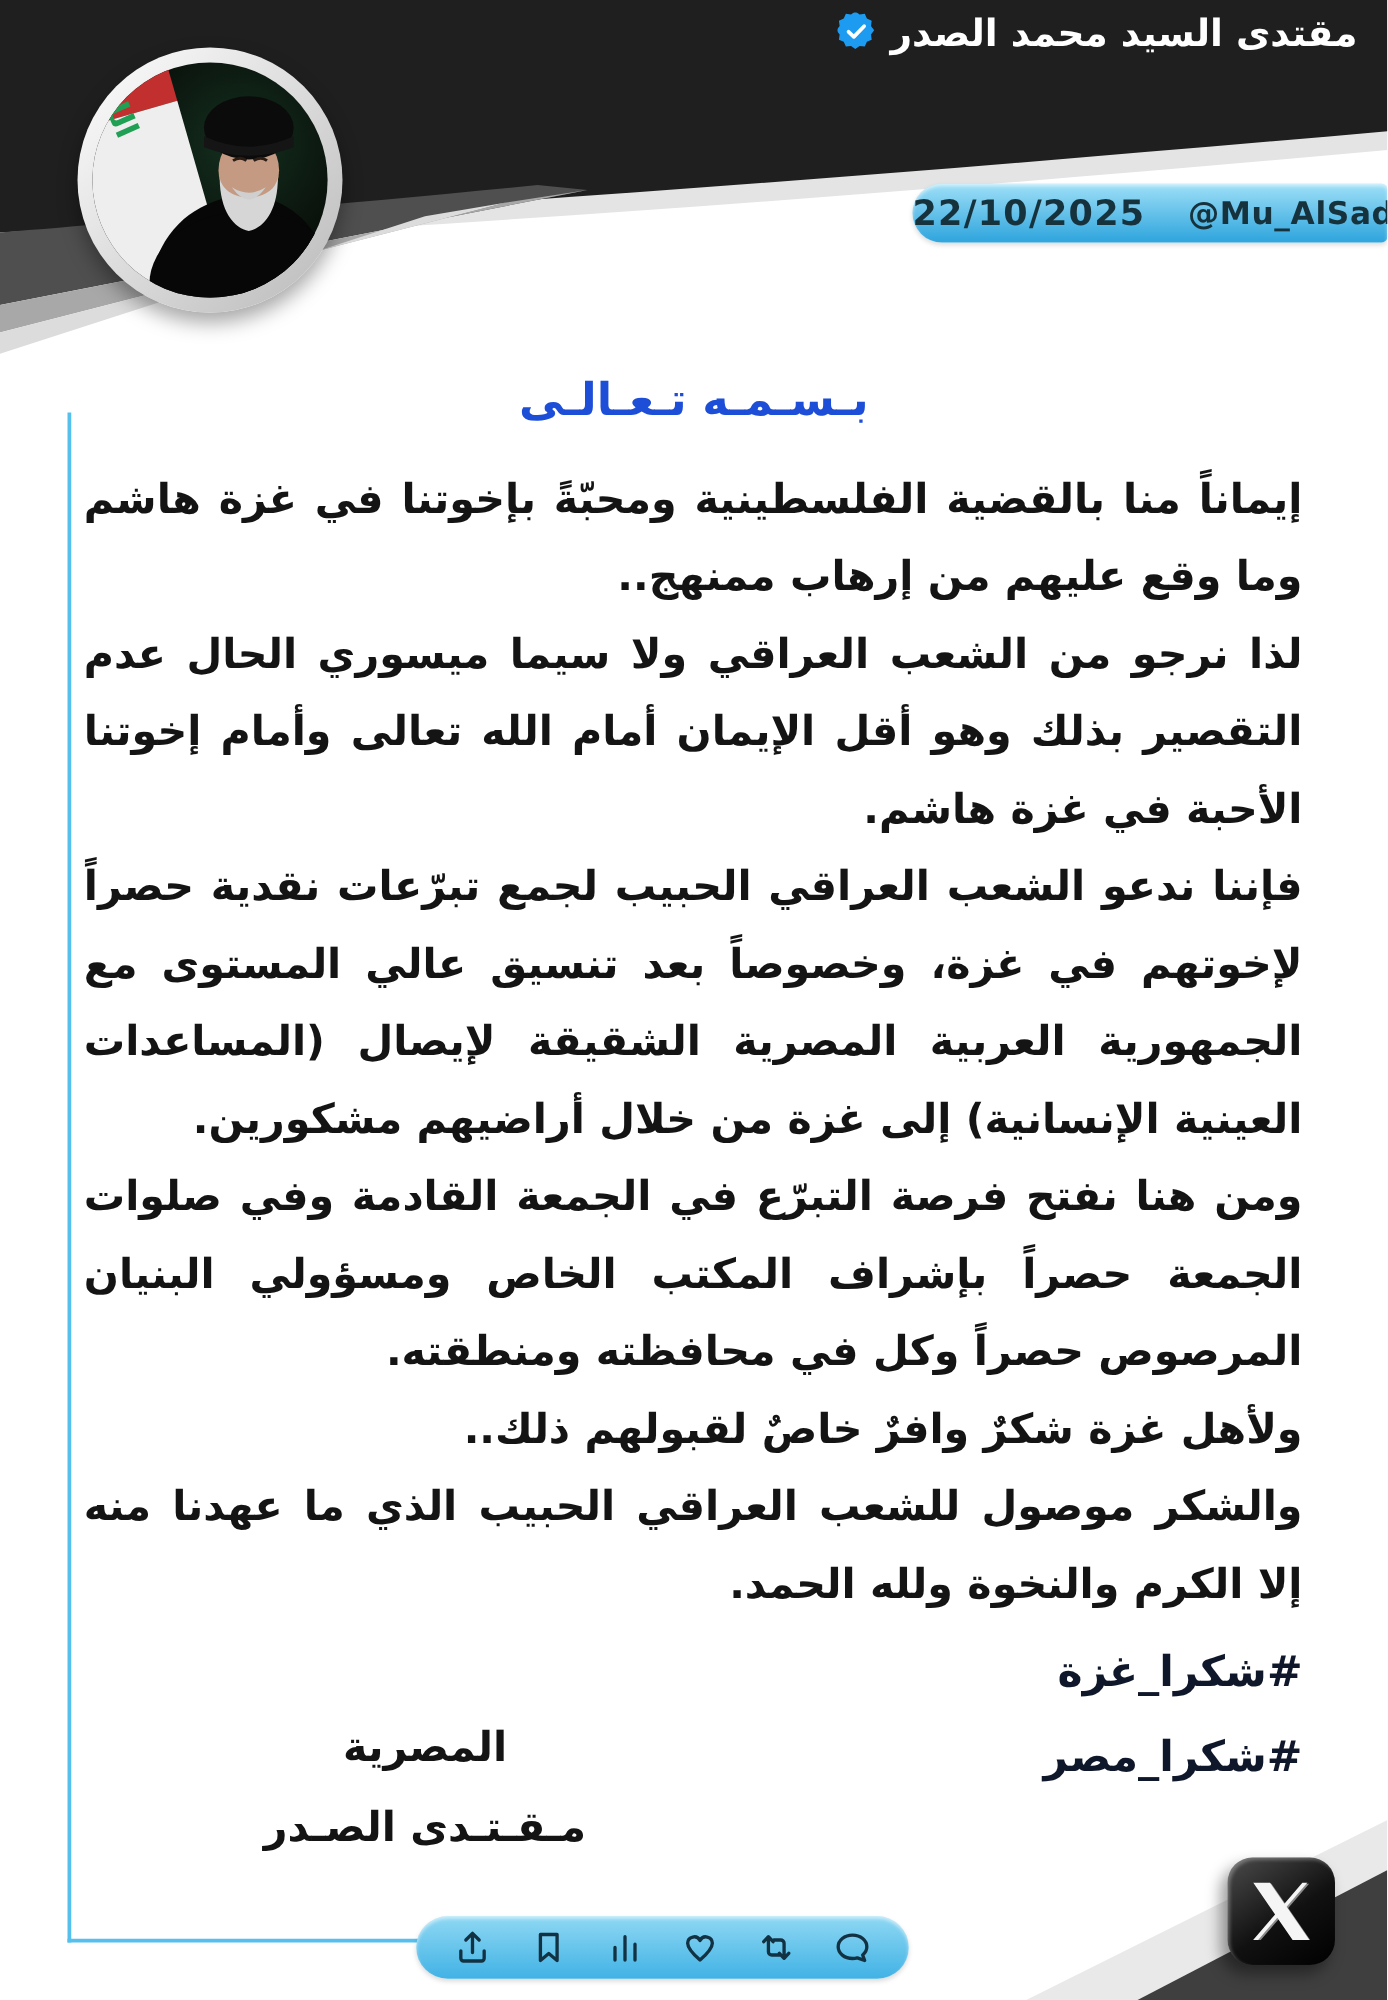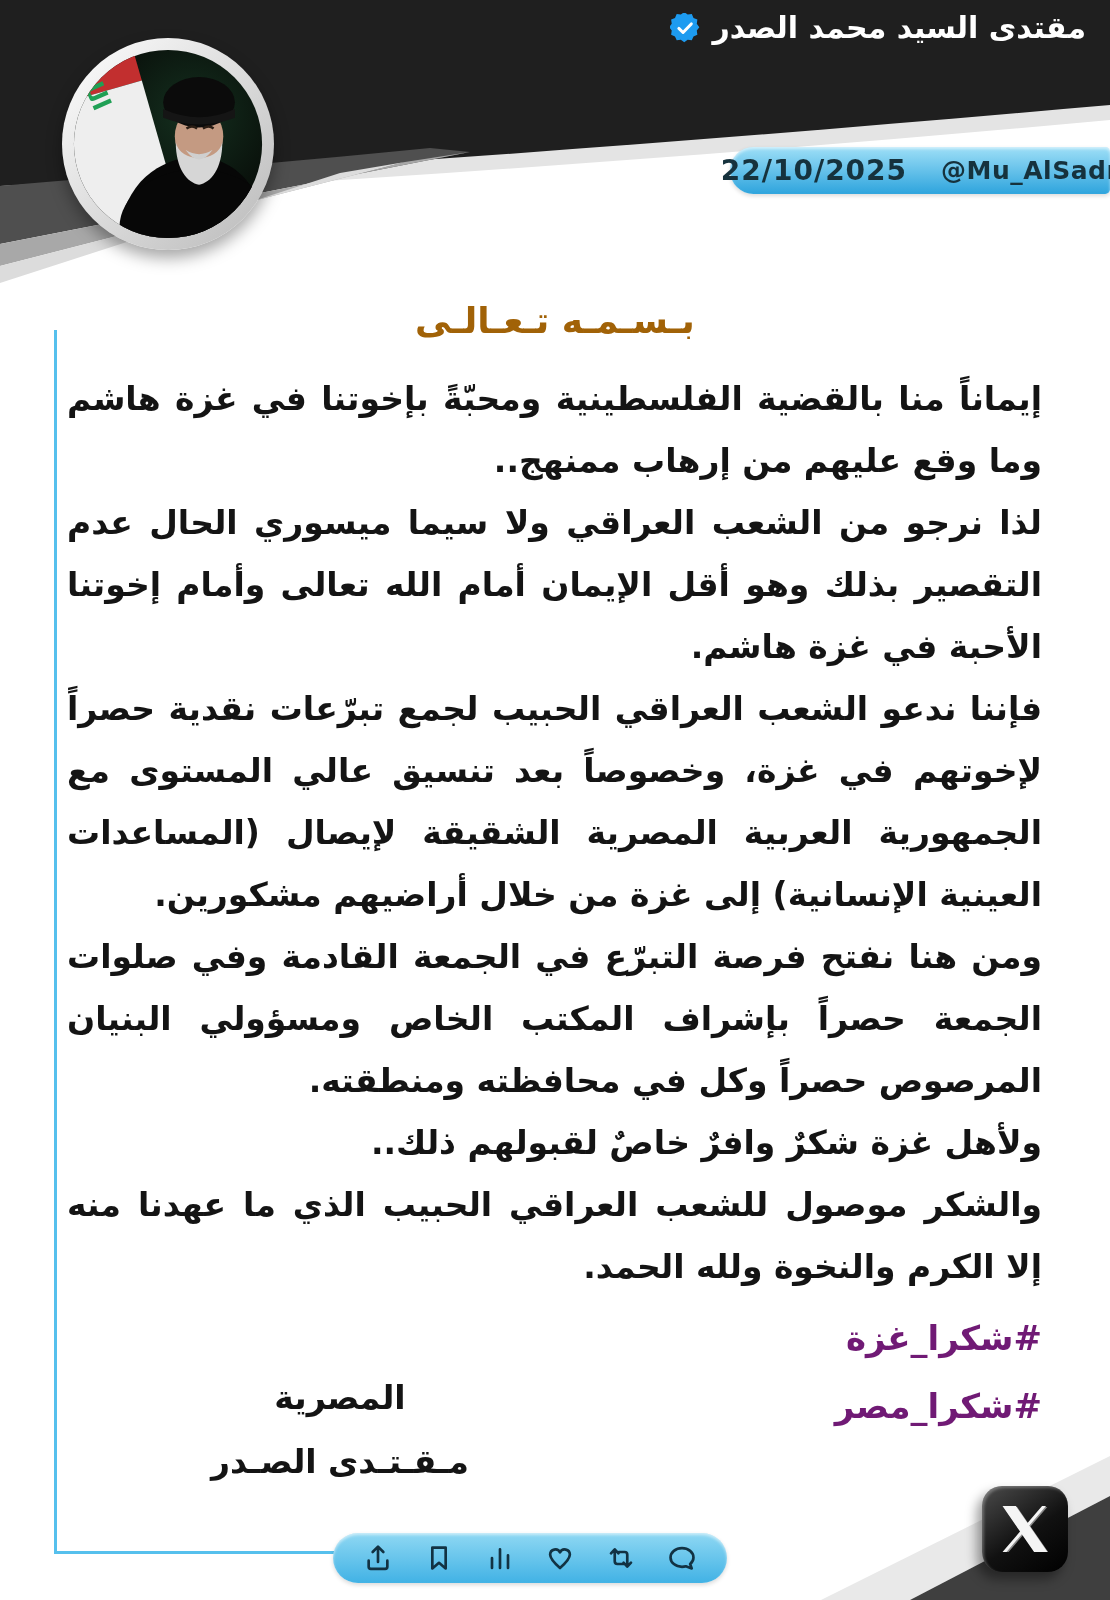--- a/index.html
+++ b/index.html
@@ -7,59 +7,59 @@
   .canvas{
     position:relative;width:1110px;height:1600px;overflow:hidden;background:#ffffff;
     font-family:"DejaVu Sans","Liberation Sans",sans-serif;
   }
   svg{display:block;}
   
   .header-bg{position:absolute;top:0;left:0;}
   .corner-bg{position:absolute;right:0;bottom:0;}
   
   .account-row{
-    position:absolute;top:10px;right:24px;display:flex;align-items:center;gap:12px;
+    position:absolute;top:10px;right:24px;display:flex;align-items:flex-start;gap:12px;
     direction:rtl;color:#ffffff;font-size:30px;font-weight:bold;letter-spacing:.5px;
   }
   .account-row .badge{width:30px;height:30px;flex:0 0 auto;}
   
   .date-pill{
     position:absolute;top:147px;right:0;width:380px;height:47px;
     border-radius:25px 5px 5px 25px;
     background:linear-gradient(#9edff7,#2ea4dd);
     box-shadow:inset 0 2px 3px rgba(255,255,255,.55),0 2px 4px rgba(0,0,0,.15);
-    display:flex;align-items:center;justify-content:center;gap:34px;
+    display:flex;align-items:center;gap:34px;
     color:#16323d;font-weight:bold;
   }
   .date-pill .date{font-size:28px;letter-spacing:1px;}
   .date-pill .handle{font-size:25px;letter-spacing:.5px;}
   
   .avatar{
     position:absolute;top:38px;left:62px;width:212px;height:212px;border-radius:50%;
     background:linear-gradient(135deg,#ffffff,#b9b9b9);
     box-shadow:0 8px 16px rgba(0,0,0,.35);
     padding:9px;
   }
   .avatar svg{width:100%;height:100%;border-radius:50%;}
   
   .frame-v{position:absolute;left:54px;top:330px;width:3px;height:1224px;background:#56c0ed;}
   .frame-h{position:absolute;left:54px;top:1551px;width:284px;height:3px;background:#56c0ed;}
   
   .basmala{
     position:absolute;top:300px;left:0;width:100%;text-align:center;
-    font-size:36px;font-weight:bold;color:#a16207;letter-spacing:1px;
+    font-size:36px;font-weight:bold;color:#1d4ed8;letter-spacing:1px;
   }
   .letter{
     position:absolute;top:368px;right:68px;left:67px;
     direction:rtl;text-align:justify;color:#141414;
     font-size:33px;font-weight:bold;line-height:62px;
   }
   .letter p{margin:0;}
   .hashtags{margin-top:6px;text-align:right;}
-  .hashtag{display:block;color:#701a75;font-size:34px;line-height:68px;font-weight:bold;text-decoration:none;}
+  .hashtag{display:block;color:#0f172a;font-size:34px;line-height:68px;font-weight:bold;text-decoration:none;}
   .signature{
     position:absolute;left:168px;top:1366px;width:344px;text-align:center;direction:rtl;
     color:#141414;font-size:33px;font-weight:bold;line-height:64px;
   }
   
   .action-pill{
     position:absolute;left:333px;top:1533px;width:394px;height:50px;border-radius:26px;
     background:linear-gradient(#8fd8f3,#41b2e5);
     box-shadow:inset 0 2px 3px rgba(255,255,255,.55),0 2px 4px rgba(0,0,0,.15);
     display:flex;align-items:center;justify-content:space-evenly;

